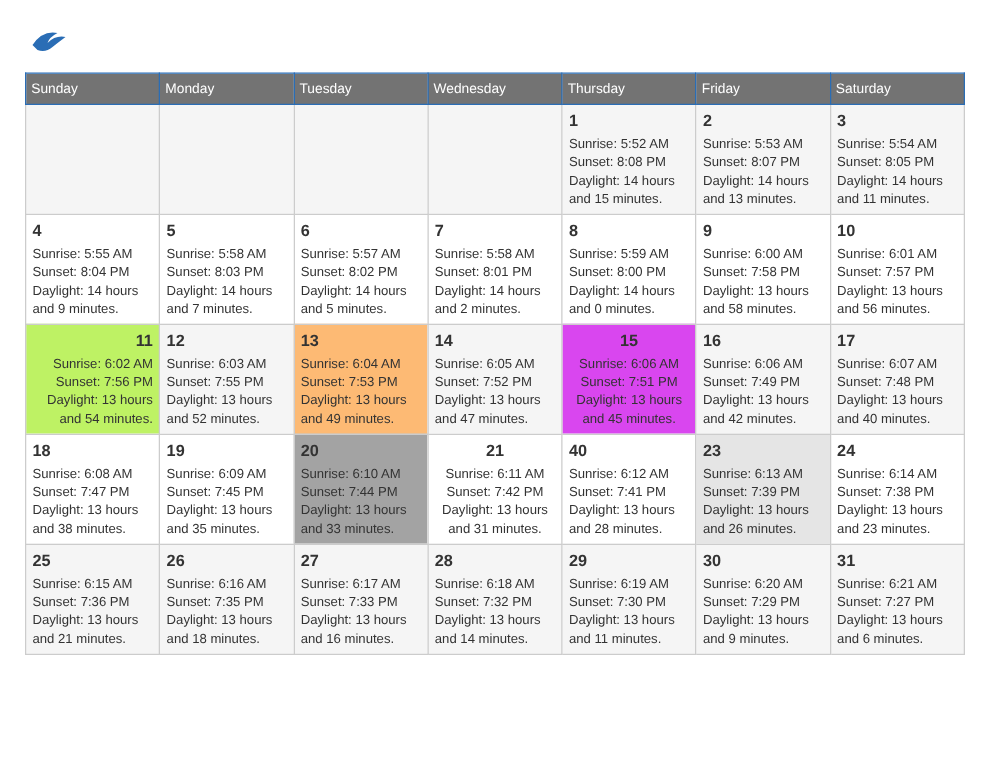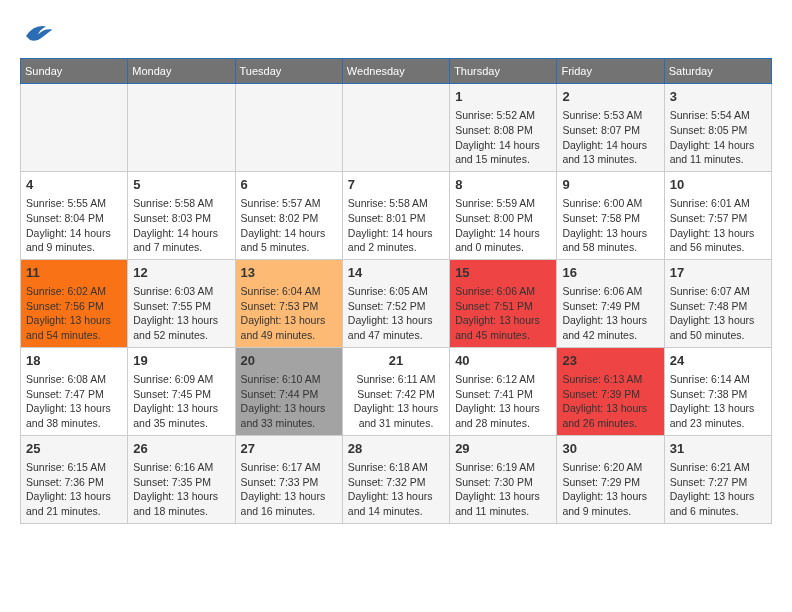--- a/index.html
+++ b/index.html
@@ -183,21 +183,21 @@
         </td>
         <td style="background-color: rgb(255, 255, 255);">
           <span class="day-number">10</span>
           <div>Sunrise: 6:01 AM</div>
           <div>Sunset: 7:57 PM</div>
           <div>Daylight: 13 hours</div>
           <div>and 56 minutes.</div>
         </td>
       </tr>
       <tr>
-        <td style="background-color: #f97316;">
+        <td style="background-color: #bef264; text-align: right;">
           <span class="day-number">11</span>
           <div>Sunrise: 6:02 AM</div>
           <div>Sunset: 7:56 PM</div>
           <div>Daylight: 13 hours</div>
           <div>and 54 minutes.</div>
         </td>
         <td style="background-color: rgb(245, 245, 245);">
           <span class="day-number">12</span>
           <div>Sunrise: 6:03 AM</div>
           <div>Sunset: 7:55 PM</div>
@@ -211,40 +211,40 @@
           <div>Daylight: 13 hours</div>
           <div>and 49 minutes.</div>
         </td>
         <td style="background-color: rgb(245, 245, 245);">
           <span class="day-number">14</span>
           <div>Sunrise: 6:05 AM</div>
           <div>Sunset: 7:52 PM</div>
           <div>Daylight: 13 hours</div>
           <div>and 47 minutes.</div>
         </td>
-        <td style="background-color: #ef4444;">
+        <td style="background-color: #d946ef; text-align: center;">
           <span class="day-number">15</span>
           <div>Sunrise: 6:06 AM</div>
           <div>Sunset: 7:51 PM</div>
           <div>Daylight: 13 hours</div>
           <div>and 45 minutes.</div>
         </td>
         <td style="background-color: rgb(245, 245, 245);">
           <span class="day-number">16</span>
           <div>Sunrise: 6:06 AM</div>
           <div>Sunset: 7:49 PM</div>
           <div>Daylight: 13 hours</div>
           <div>and 42 minutes.</div>
         </td>
         <td style="background-color: rgb(245, 245, 245);">
           <span class="day-number">17</span>
           <div>Sunrise: 6:07 AM</div>
           <div>Sunset: 7:48 PM</div>
           <div>Daylight: 13 hours</div>
-          <div>and 50 minutes.</div>
+          <div>and 40 minutes.</div>
         </td>
       </tr>
       <tr>
         <td style="background-color: rgb(255, 255, 255);">
           <span class="day-number">18</span>
           <div>Sunrise: 6:08 AM</div>
           <div>Sunset: 7:47 PM</div>
           <div>Daylight: 13 hours</div>
           <div>and 38 minutes.</div>
         </td>
@@ -269,21 +269,21 @@
           <div>Daylight: 13 hours</div>
           <div>and 31 minutes.</div>
         </td>
         <td style="background-color: rgb(255, 255, 255);">
           <span class="day-number">40</span>
           <div>Sunrise: 6:12 AM</div>
           <div>Sunset: 7:41 PM</div>
           <div>Daylight: 13 hours</div>
           <div>and 28 minutes.</div>
         </td>
-        <td style="background-color: #ef4444; margin-top: 15px;">
+        <td style="background-color: #e5e5e5; margin-top: 15px;">
           <span class="day-number">23</span>
           <div>Sunrise: 6:13 AM</div>
           <div>Sunset: 7:39 PM</div>
           <div>Daylight: 13 hours</div>
           <div>and 26 minutes.</div>
         </td>
         <td style="background-color: rgb(255, 255, 255);">
           <span class="day-number">24</span>
           <div>Sunrise: 6:14 AM</div>
           <div>Sunset: 7:38 PM</div>

